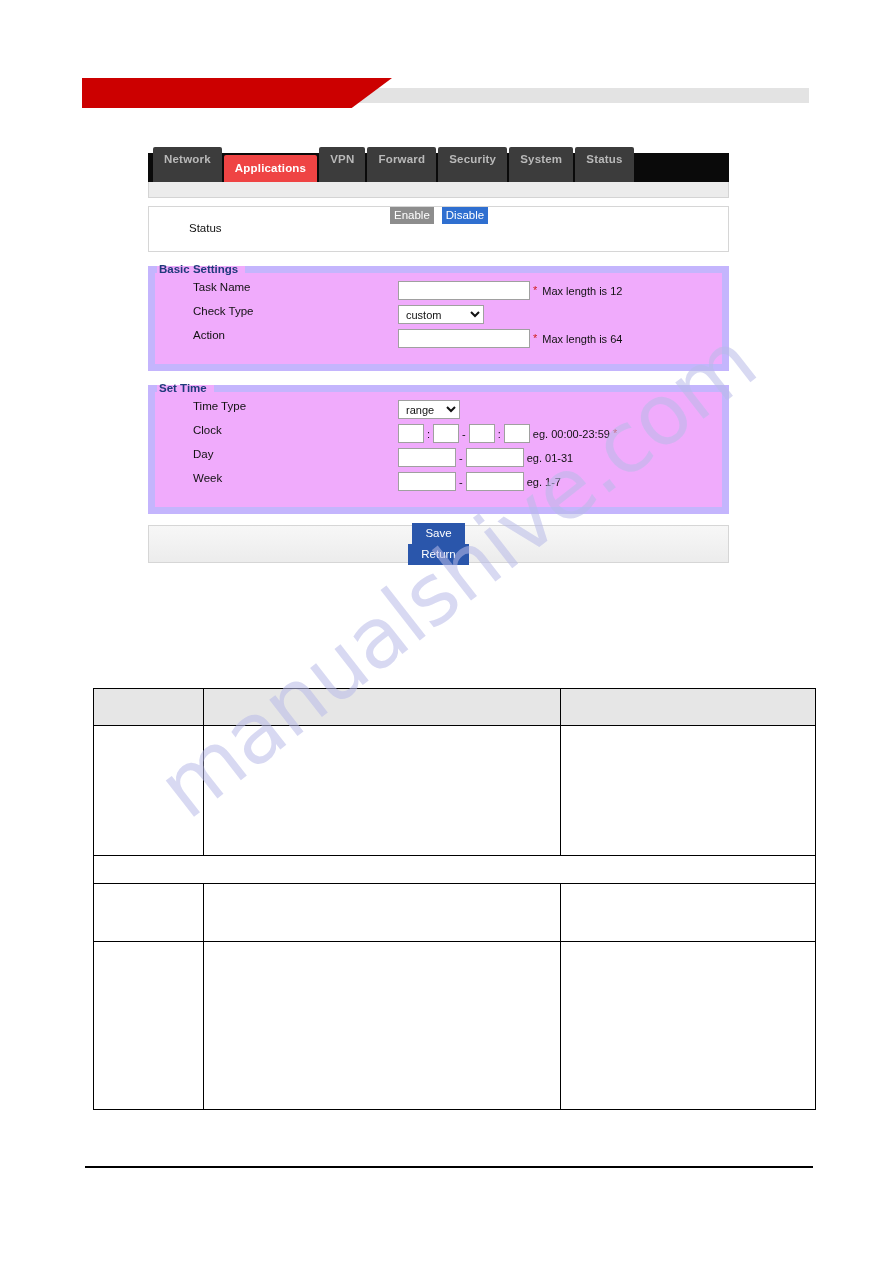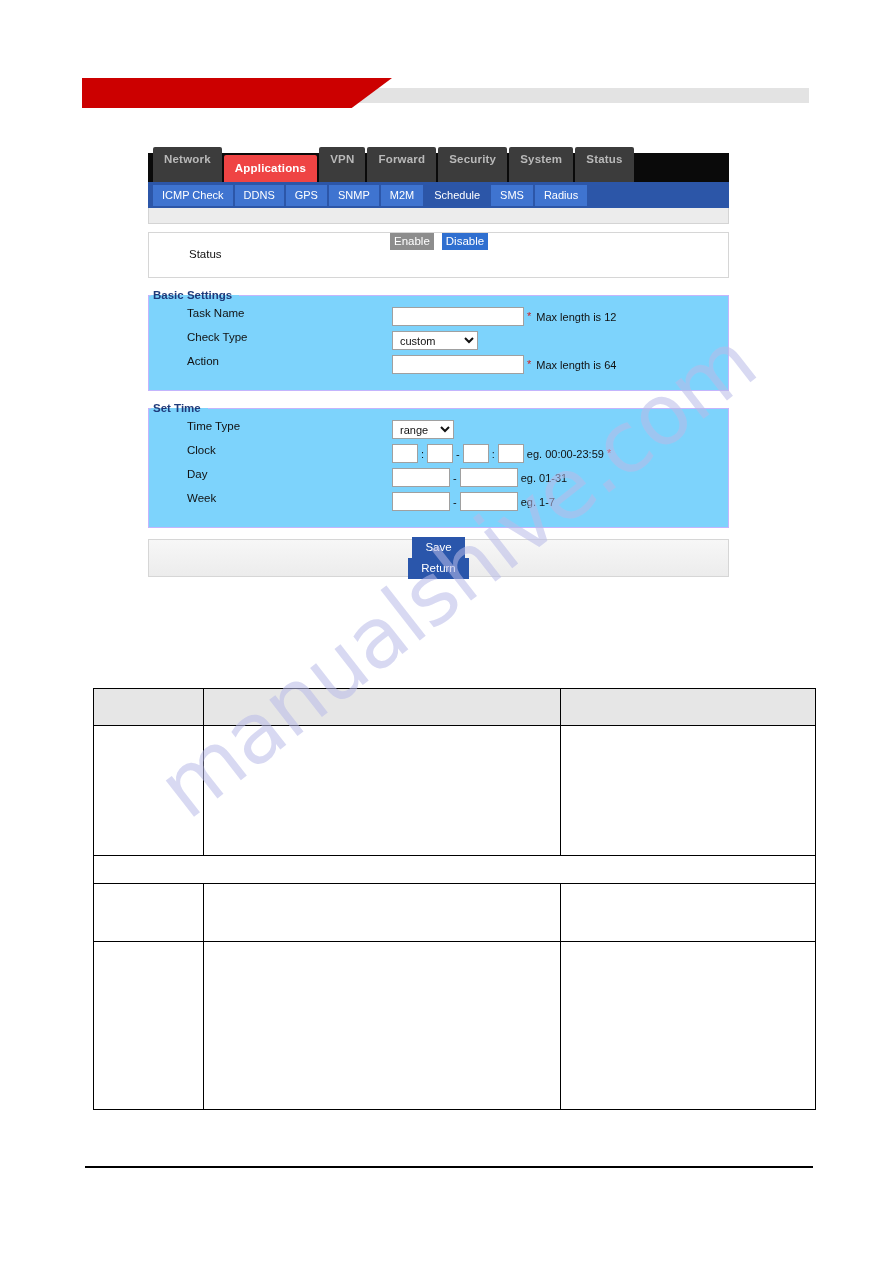--- a/index.html
+++ b/index.html
@@ -136,23 +136,23 @@
     line-height: 14px;
     color: #ffffff;
   }
   .toggle.off { background: #8d8d8d; }
   .toggle.on  { background: #2f6fd0; }
 
   
   fieldset.fs {
     margin: 11px 0 0 0;
     padding: 0;
-    border: 1px solid #c4b5fd;
+    border: 7px solid #c4b5fd;
     position: relative;
-    background: #7dd3fc;
+    background: #f0abfc;
   }
   fieldset.fs > legend {
     font-size: 11.5px;
     font-weight: bold;
     color: #1f3a7a;
     padding: 0 7px 0 2px;
     margin-left: 2px;
   }
   .rows { padding: 6px 0 11px 0; }
   .row {
@@ -300,30 +300,20 @@
   <div class="tabrow-main">
     <div class="tab-main">Network</div>
     <div class="tab-main active">Applications</div>
     <div class="tab-main">VPN</div>
     <div class="tab-main">Forward</div>
     <div class="tab-main">Security</div>
     <div class="tab-main">System</div>
     <div class="tab-main">Status</div>
   </div>
 
-  <div class="tabrow-sub">
-    <div class="tab-sub">ICMP Check</div>
-    <div class="tab-sub">DDNS</div>
-    <div class="tab-sub">GPS</div>
-    <div class="tab-sub">SNMP</div>
-    <div class="tab-sub">M2M</div>
-    <div class="tab-sub active">Schedule</div>
-    <div class="tab-sub">SMS</div>
-    <div class="tab-sub">Radius</div>
-  </div>
 
   <div class="strip"></div>
 
   <div class="panel status-panel">
     <div class="status-label">Status</div>
     <div class="toggle-wrap">
       <div class="toggle off">Enable</div>
       <div class="toggle on">Disable</div>
     </div>
   </div>

